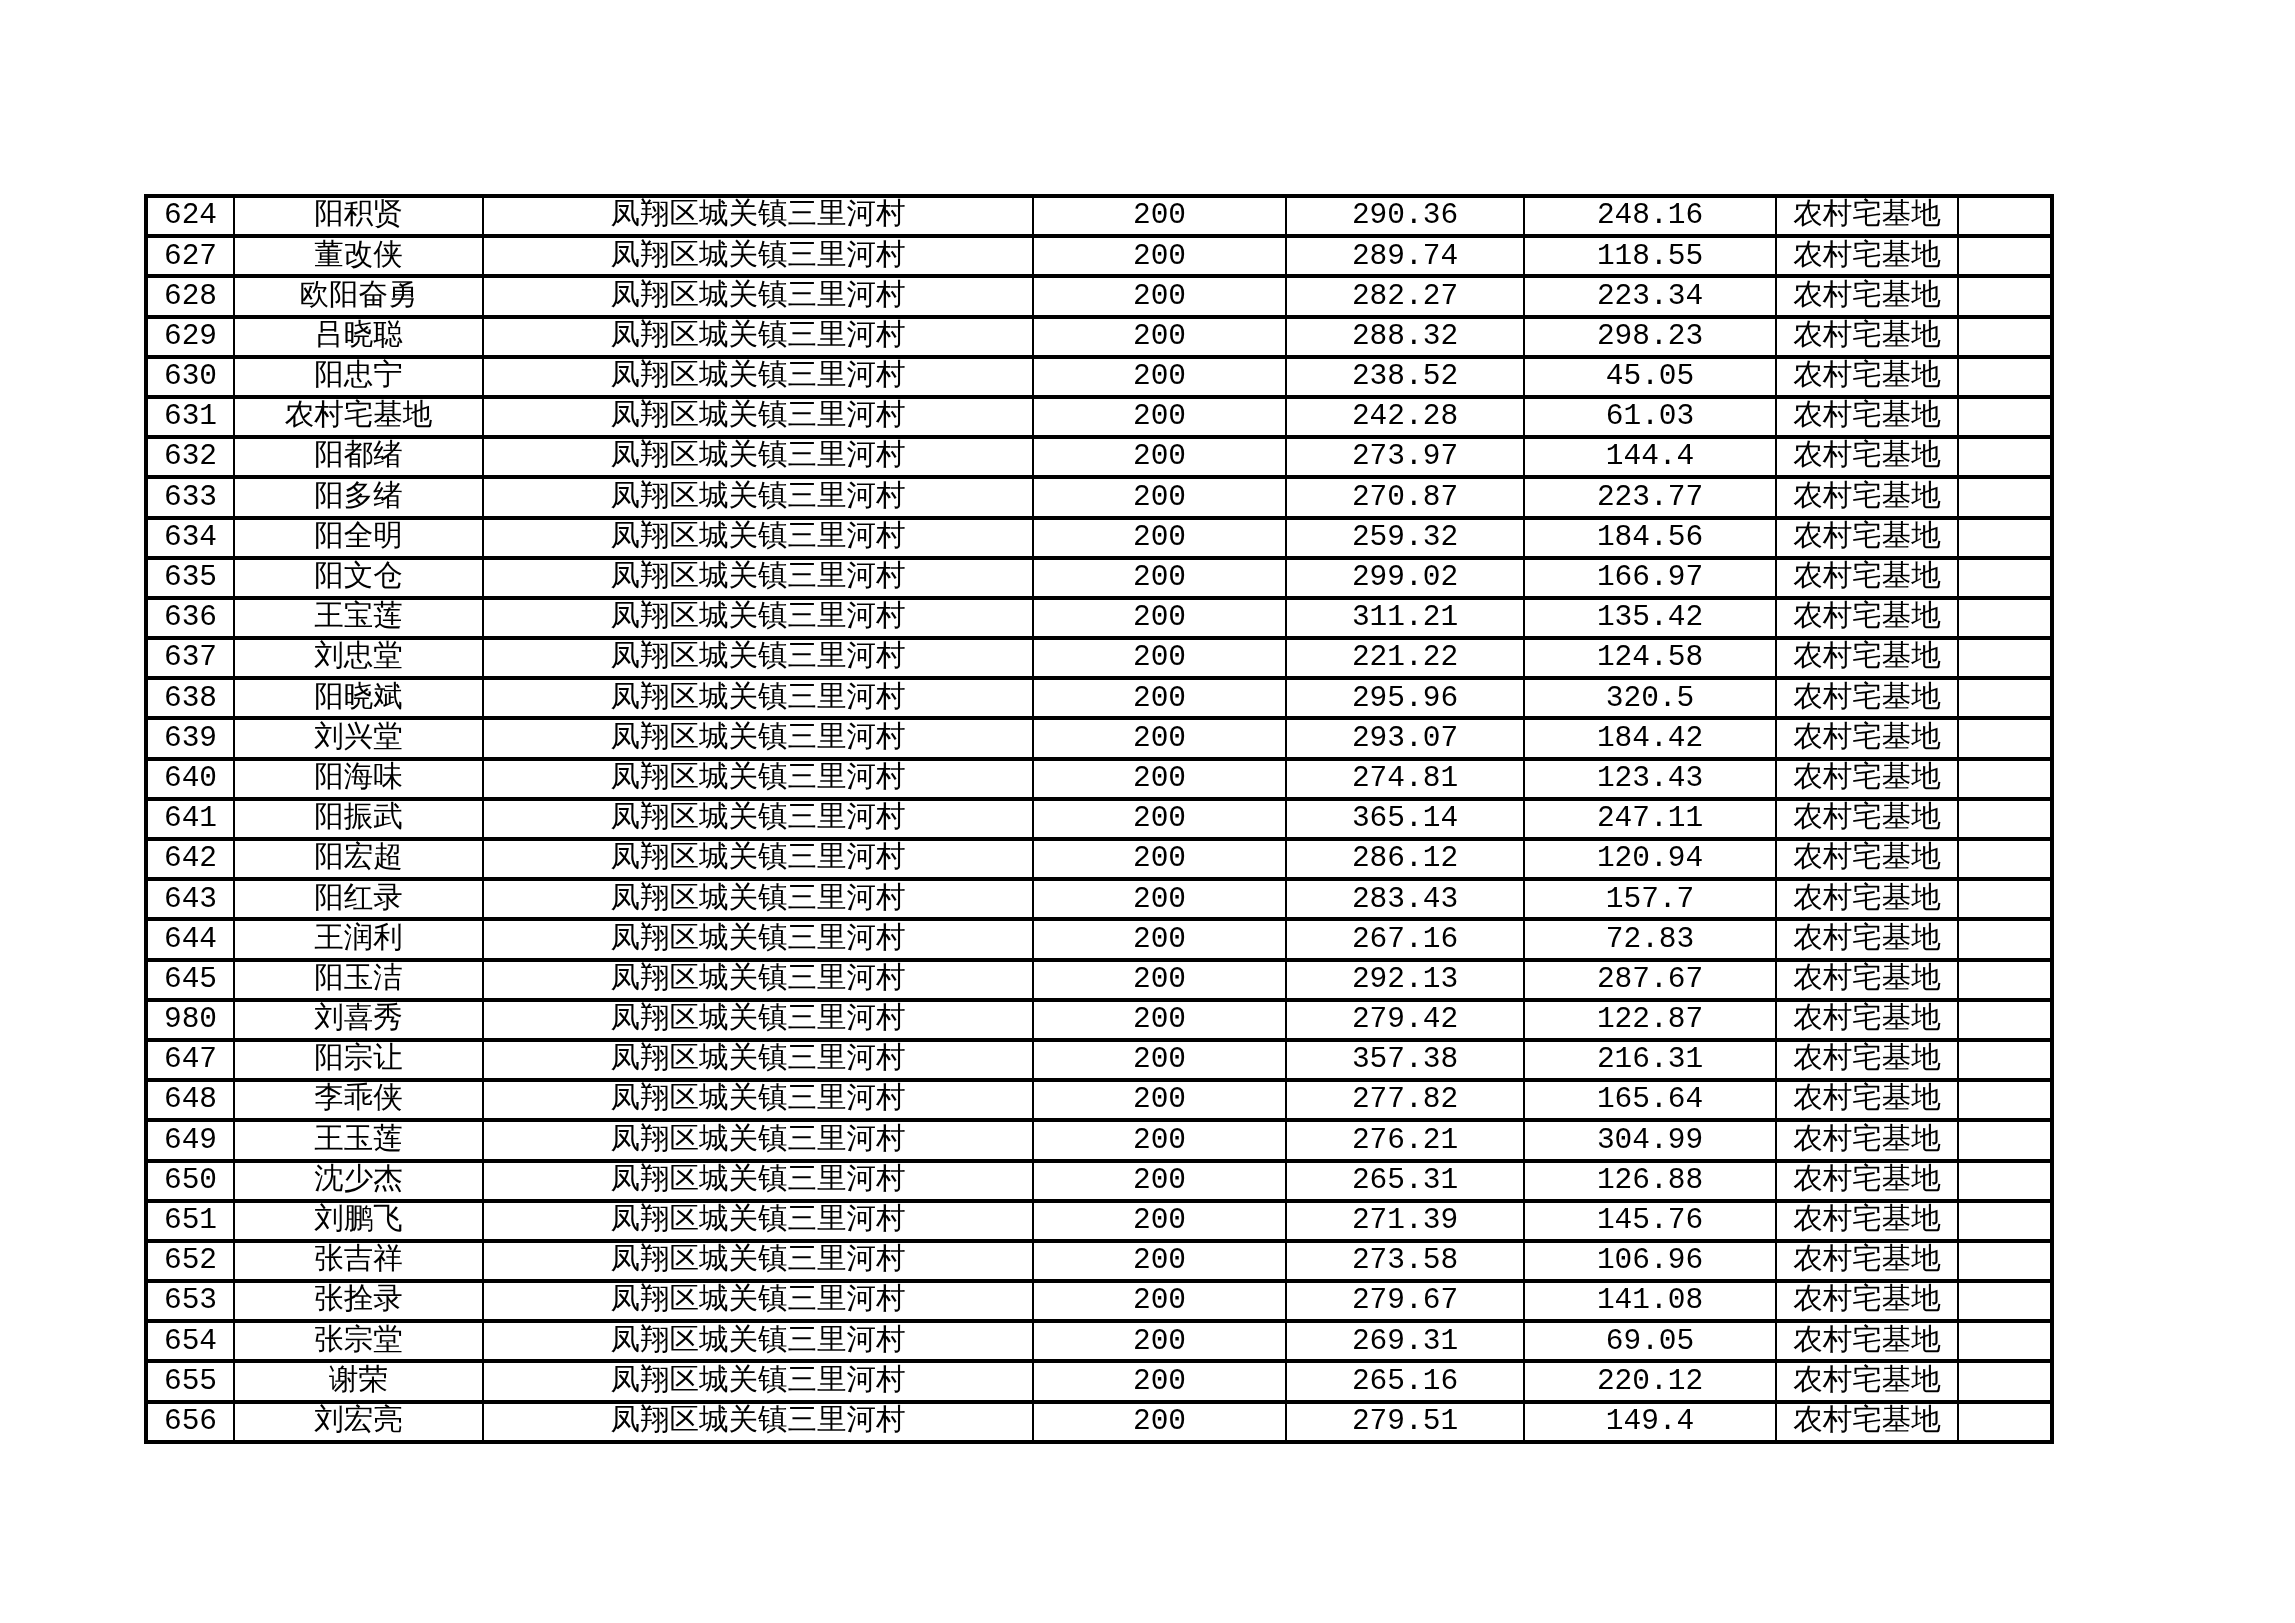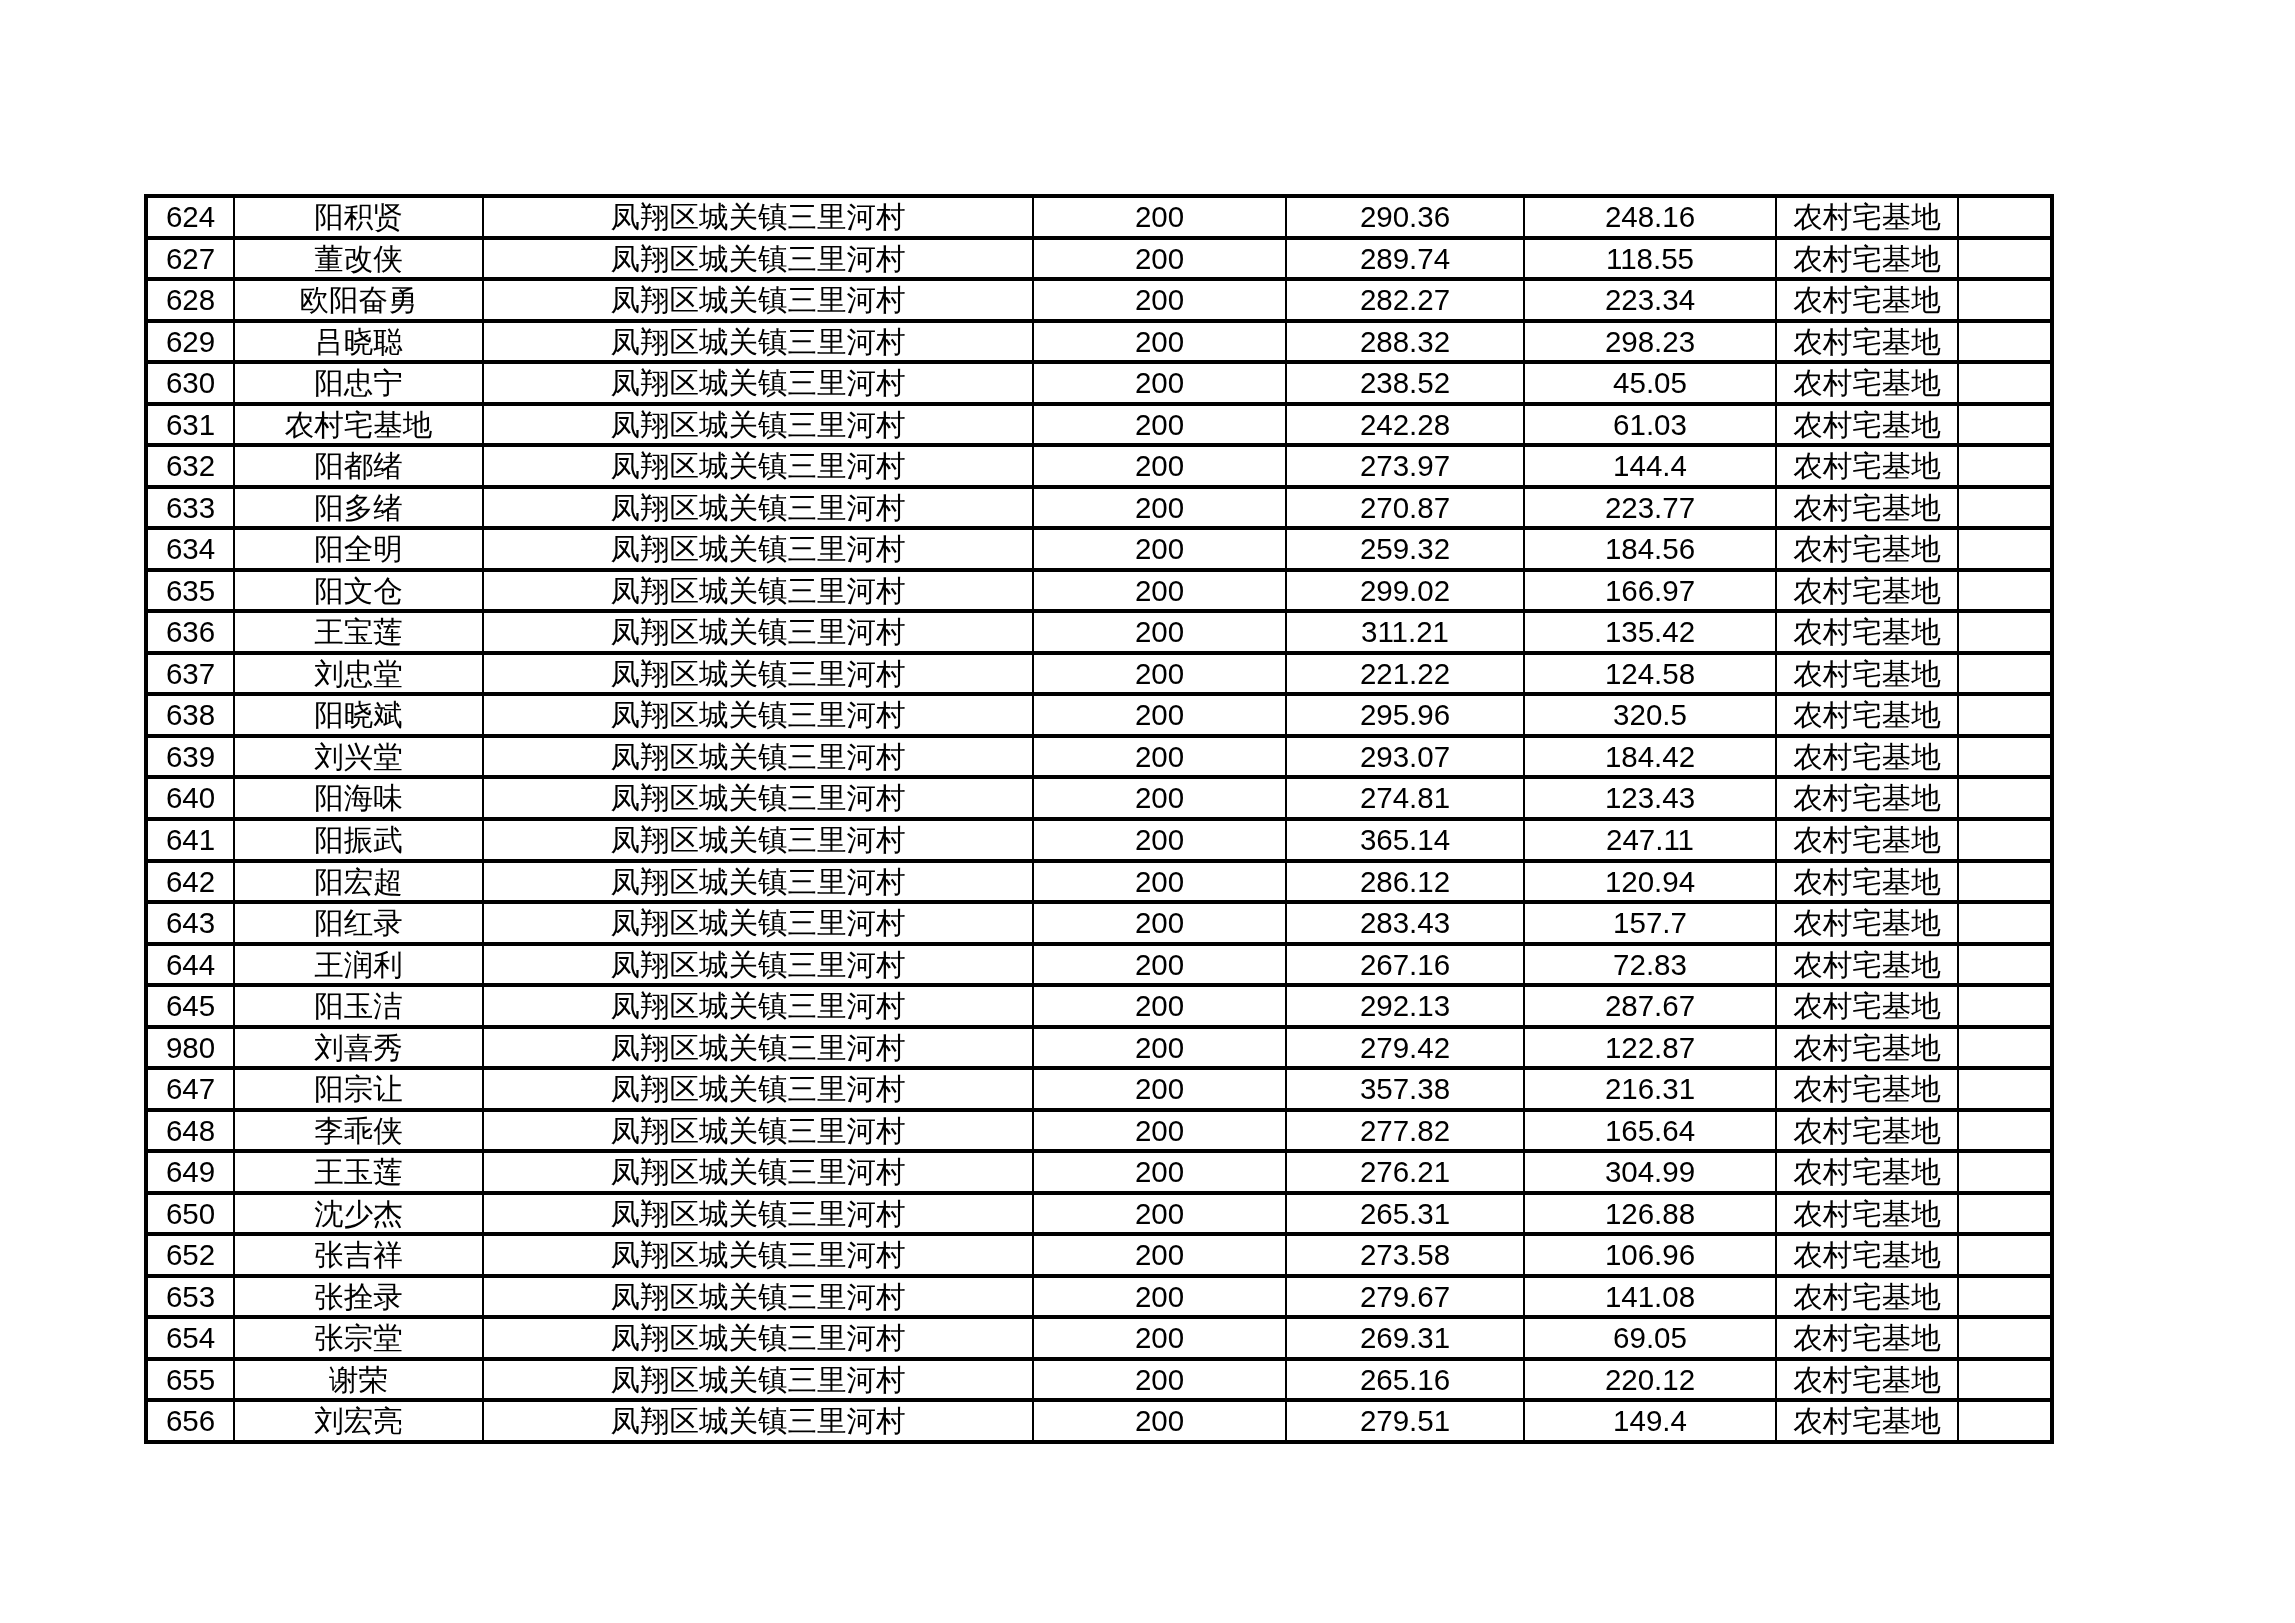--- a/index.html
+++ b/index.html
@@ -6,21 +6,21 @@
     margin: 0;
     padding: 0;
     background: #ffffff;
   }
   .page {
     position: relative;
     width: 2099px;
     height: 1624px;
     background: #ffffff;
     color: #000000;
-    font-family: Liberation Sans, sans-serif;
+    font-family: Liberation Mono, monospace;
   }
   table.data-table {
     position: absolute;
     left: 144px;
     top: 194px;
     width: 1906px;
     height: 1250px;
     border-collapse: collapse;
     table-layout: fixed;
     border: 4.6px solid #000000;
@@ -313,20 +313,30 @@
           <td>650</td>
           <td>沈少杰</td>
           <td>凤翔区城关镇三里河村</td>
           <td>200</td>
           <td>265.31</td>
           <td>126.88</td>
           <td>农村宅基地</td>
           <td></td>
         </tr>
         <tr>
+          <td>651</td>
+          <td>刘鹏飞</td>
+          <td>凤翔区城关镇三里河村</td>
+          <td>200</td>
+          <td>271.39</td>
+          <td>145.76</td>
+          <td>农村宅基地</td>
+          <td></td>
+        </tr>
+        <tr>
           <td>652</td>
           <td>张吉祥</td>
           <td>凤翔区城关镇三里河村</td>
           <td>200</td>
           <td>273.58</td>
           <td>106.96</td>
           <td>农村宅基地</td>
           <td></td>
         </tr>
         <tr>

